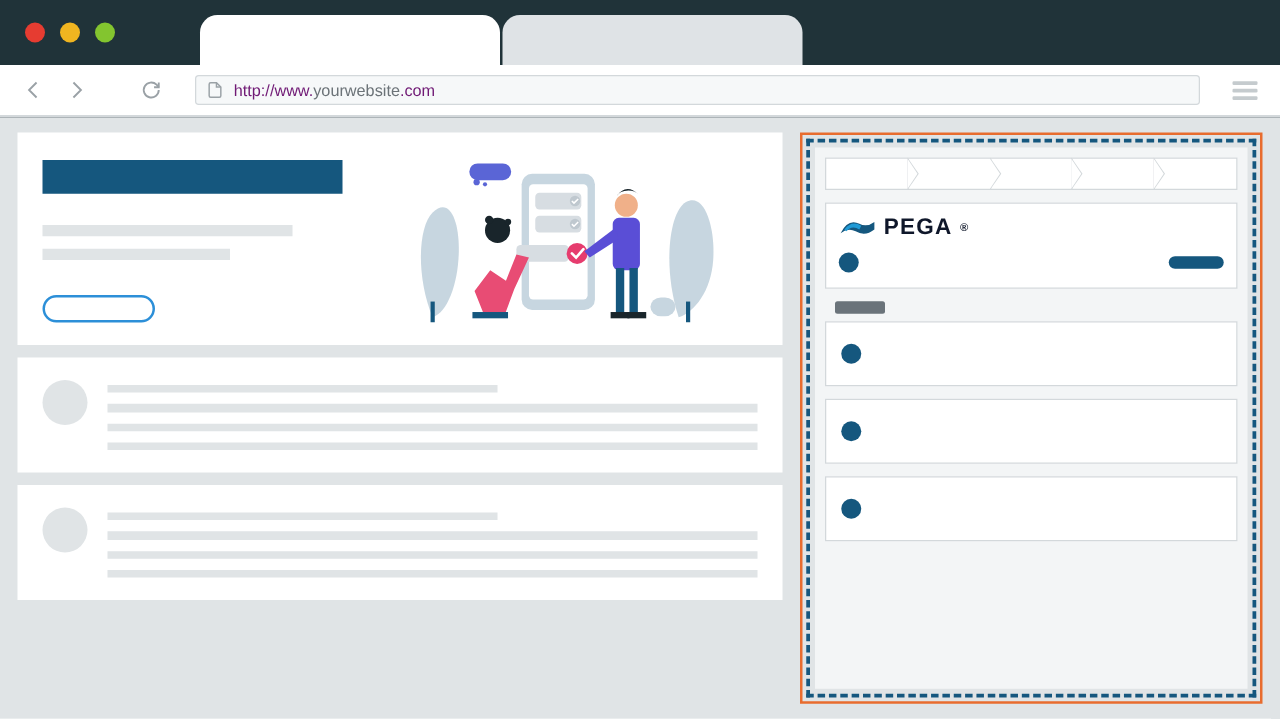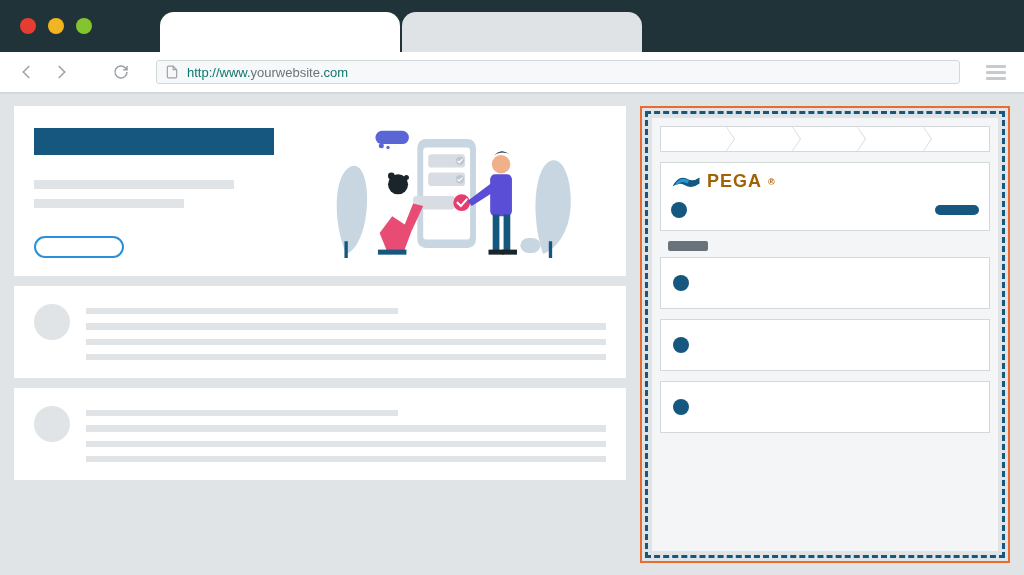--- a/index.html
+++ b/index.html
@@ -201,21 +201,21 @@
   .chevron:last-child { border-right: none; }
   .chevron:last-child::after, .chevron:last-child::before { display:none; }
   .pega-section {
     margin: 0 8px 6px 8px;
     background: #ffffff;
     border: 1px solid #d3d8db;
     padding: 8px 10px 10px 10px;
   }
   .pega-logo {
     display: flex; align-items: center; gap: 6px;
-    font-weight: bold; font-size: 18px; color: #a16207; letter-spacing: 1px;
+    font-weight: bold; font-size: 18px; color: #0f172a; letter-spacing: 1px;
     margin-bottom: 8px;
   }
   .pega-logo sup { font-size: 9px; }
   .logo-mark {
     width: 30px; height: 20px;
     position: relative;
   }
   .logo-mark svg { width: 100%; height: 100%; }
   .option-row {
     display: flex; align-items: center; justify-content: space-between;
@@ -230,21 +230,21 @@
     width: 40px; height: 10px; background: #6a737a; border-radius: 2px;
   }
   .list-item {
     margin: 0 8px 10px 8px;
     background: #ffffff;
     border: 1px solid #d3d8db;
     height: 52px;
     display: flex; align-items: center;
     padding: 0 12px;
   }
-  .url-prefix { color: #0f766e; }
+  .url-prefix { color: #701a75; }
 </style>
 </head>
 <body>
 
 <div class="browser-chrome">
   <div class="title-bar">
     <div class="traffic-lights">
       <div class="light red"></div>
       <div class="light yellow"></div>
       <div class="light green"></div>

